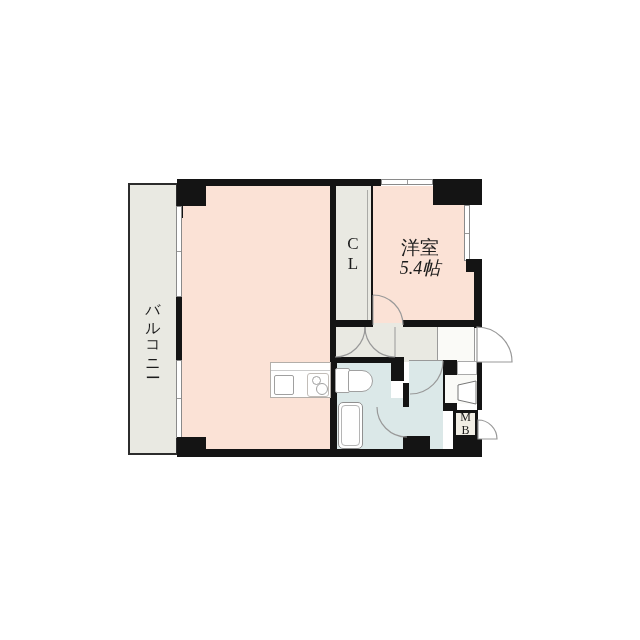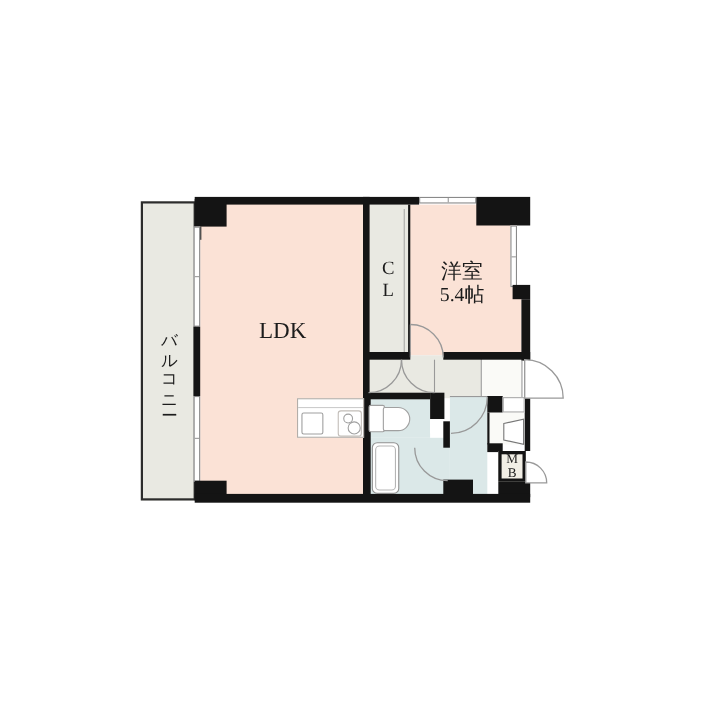--- a/index.html
+++ b/index.html
@@ -102,31 +102,30 @@
     <path d="M443,361 A33,33 0 0 1 410,394" fill="none" stroke="#999" stroke-width="1.2"></path>
     <path d="M377,407 A30,30 0 0 0 407,437" fill="none" stroke="#999" stroke-width="1.2"></path>
     <path d="M477,362 L477,327 A35,35 0 0 1 512,362 Z" fill="#ffffff" stroke="#999" stroke-width="1.2"></path>
     <path d="M478,439 L478,420 A19,19 0 0 1 497,439 Z" fill="#ffffff" stroke="#999" stroke-width="1.2"></path>
     <path d="M458,385 L476,381 L476,404 L458,400 Z" fill="#ffffff" stroke="#777" stroke-width="1"></path>
   </svg>
 
   <div class="abs label v-text" style="left:142px;top:262px;width:20px;height:140px;font-size:15px;">バルコニー</div>
 
   <div class="abs label" style="left:196px;top:289px;width:122px;line-height:1.08;">
-    <span style="display:block;font-size:21px;">LDK</span>
   </div>
 
   <div class="abs label" style="left:343px;top:234px;width:20px;line-height:20px;font-size:17px;">
     <span style="display:block;">C</span>
     <span style="display:block;">L</span>
   </div>
 
   <div class="abs label" style="left:380px;top:218px;width:80px;line-height:1.12;margin-top:19px;">
     <span style="display:block;font-size:19px;">洋室</span>
-    <span style="display:block;font-size:18px;">5.4帖</span>
+    <span style="display:block;font-size:18px;font-style:italic;">5.4帖</span>
   </div>
 
   <div class="abs label" style="left:454px;top:411px;width:23px;line-height:13px;font-size:12px;">
     <span style="display:block;">M</span>
     <span style="display:block;">B</span>
   </div>
 
 </div>
 
 </body></html>

